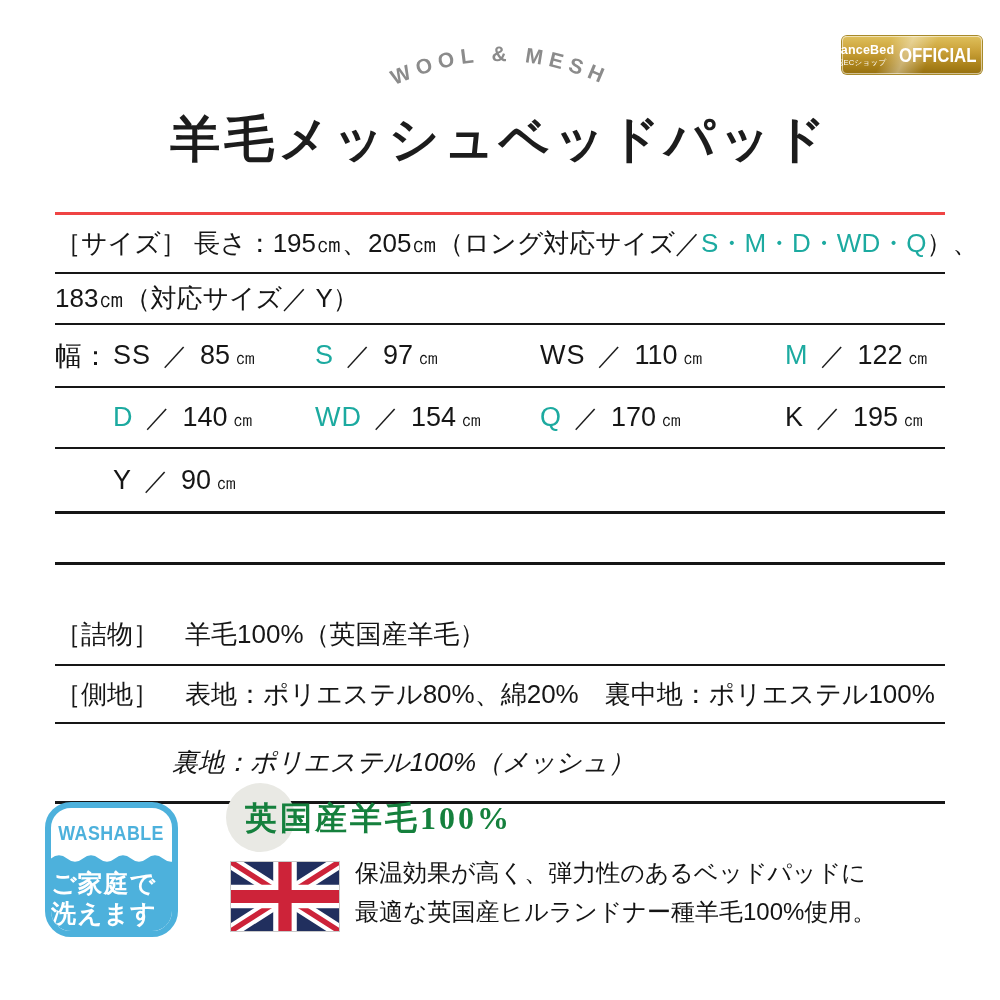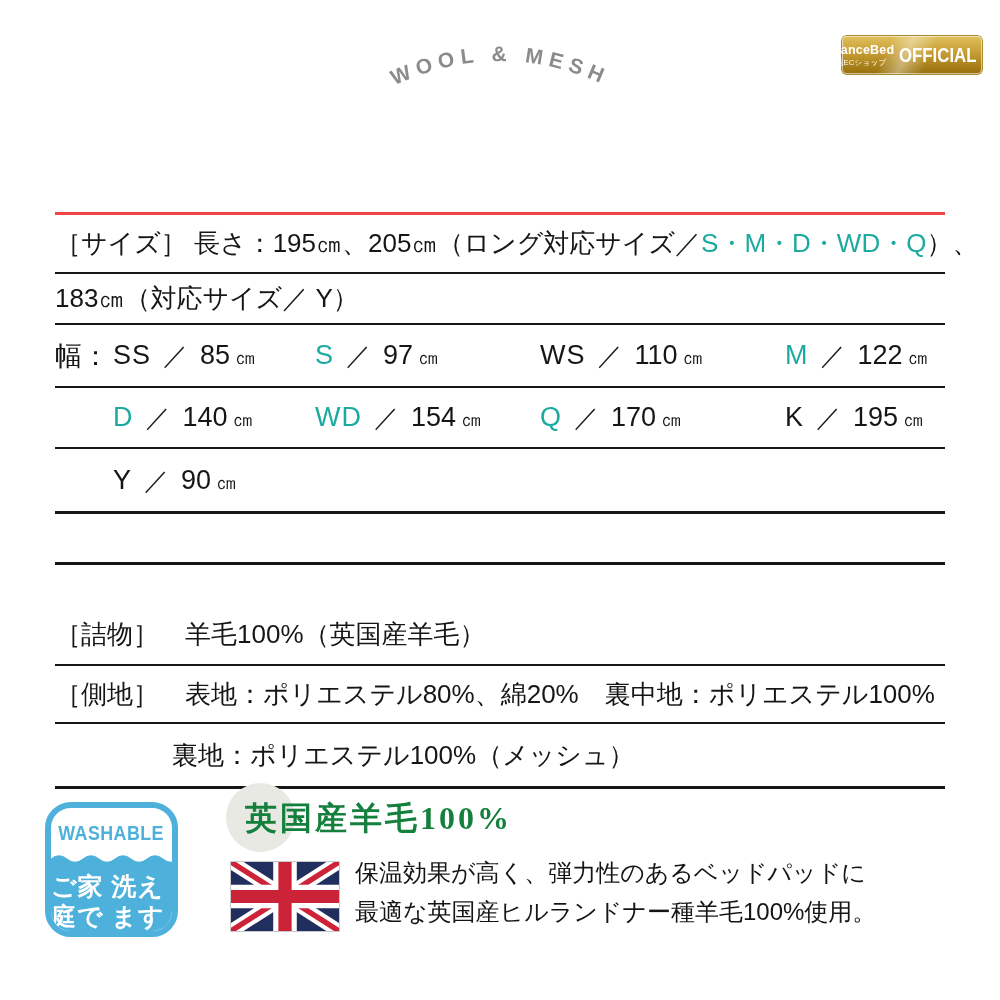--- a/index.html
+++ b/index.html
@@ -48,21 +48,21 @@
   
   .washable{
     position:absolute;left:45px;top:802px;width:133px;height:135px;box-sizing:border-box;
     border:6px solid var(--wblue);border-radius:26px;background:#fff;overflow:hidden;
   }
   .wash-top{position:absolute;left:0;right:0;top:0;height:40%;display:flex;align-items:center;justify-content:center;}
   .wash-en{color:var(--wblue);font-weight:700;font-size:21px;transform:scaleX(.85);letter-spacing:.5px;white-space:nowrap;}
   .wash-wave{position:absolute;left:0;top:36%;width:100%;height:13px;}
   .wash-bottom{
     position:absolute;left:0;right:0;bottom:0;top:calc(36% + 12px);background:var(--wblue);
-    display:flex;flex-direction:row;align-items:flex-end;justify-content:center;
+    display:flex;flex-direction:column;align-items:flex-start;justify-content:center;
     color:#fff;font-weight:700;font-size:25px;line-height:1.2;letter-spacing:1px;
   }
   .gray-circle{position:absolute;left:226px;top:783px;width:69px;height:69px;border-radius:50%;background:#e9e9e4;}
   .uk-heading{
     position:absolute;left:245px;top:797px;
     font-family:"Liberation Serif","DejaVu Serif",serif;font-weight:700;
     font-size:32px;letter-spacing:3px;color:#15803d;white-space:nowrap;
   }
   .uk-flag{position:absolute;left:230px;top:861px;width:110px;height:71px;box-sizing:border-box;border:1px solid #c9c9c9;}
   .uk-flag svg{display:block;width:100%;height:100%;}
@@ -77,20 +77,21 @@
     <svg width="320" height="100" viewBox="0 0 320 100">
       <defs>
           <path id="arcpath" d="M 30 80 Q 160 6 290 80" fill="none"></path>
         </defs>
       <text fill="#8b8b8b" font-size="21" font-weight="700" letter-spacing="6" font-family="Liberation Sans, DejaVu Sans, sans-serif" text-anchor="middle">
         <textPath href="#arcpath" startOffset="50%">WOOL &amp; MESH</textPath>
       </text>
     </svg>
   </div>
 
+  <div class="main-title">羊毛メッシュベッドパッド</div>
 
   <div class="official-badge">
     <span class="badge-left">
       <span class="badge-brand">FranceBed</span>
       <span class="badge-sub">公認ECショップ</span>
     </span>
     <span class="badge-official">OFFICIAL</span>
   </div>
 
   <div class="spec spec1">
@@ -169,21 +170,21 @@
 
   <div class="spec spec2">
     <div class="trow" style="height:60px;margin-top:39px;">
       <span class="mat-label">［詰物］</span>
       <span>羊毛100%（英国産羊毛）</span>
     </div>
     <div class="trow" style="height:58px;">
       <span class="mat-label">［側地］</span>
       <span>表地：ポリエステル80%、綿20%　裏中地：ポリエステル100%</span>
     </div>
-    <div class="trow lining-row" style="height:64px;">
+    <div class="trow lining-row" style="height:79px;font-style:italic;">
       <span>裏地：ポリエステル100%（メッシュ）</span>
     </div>
   </div>
 
   <div class="washable">
     <div class="wash-top">
       <span class="wash-en">WASHABLE</span>
     </div>
     <svg class="wash-wave" viewBox="0 0 121 14" preserveAspectRatio="none">
       <path d="M0,7 Q8,0 16,7 T32,7 T48,7 T64,7 T80,7 T96,7 T112,7 T128,7 L128,14 L0,14 Z" fill="#4db1dc"></path>

